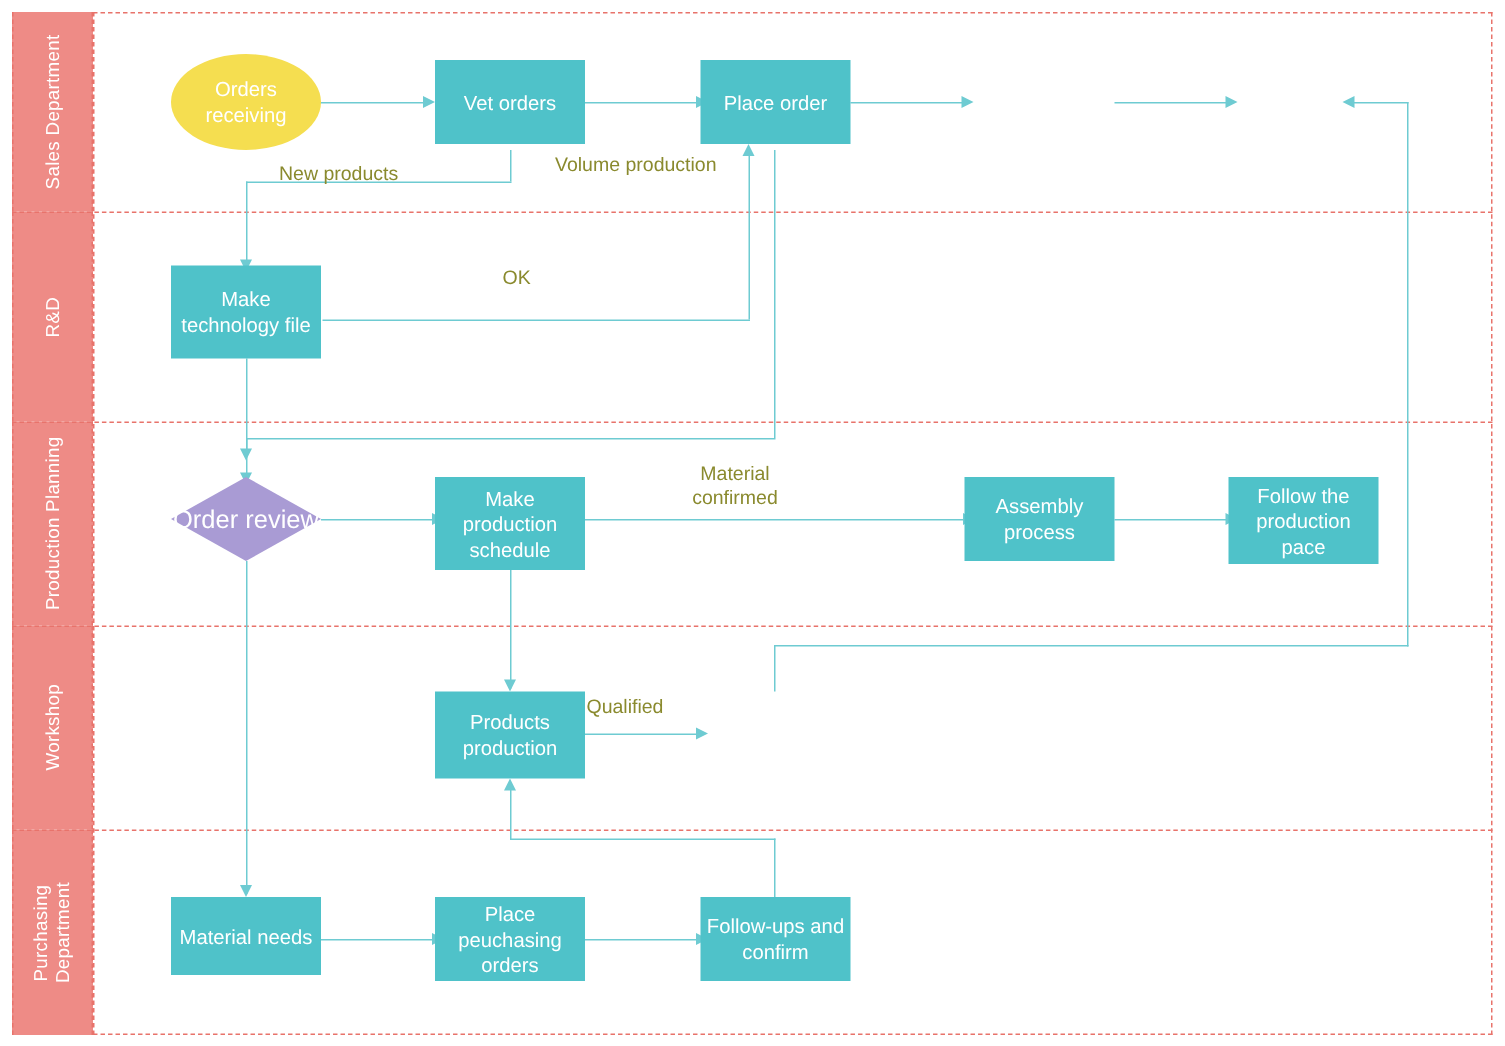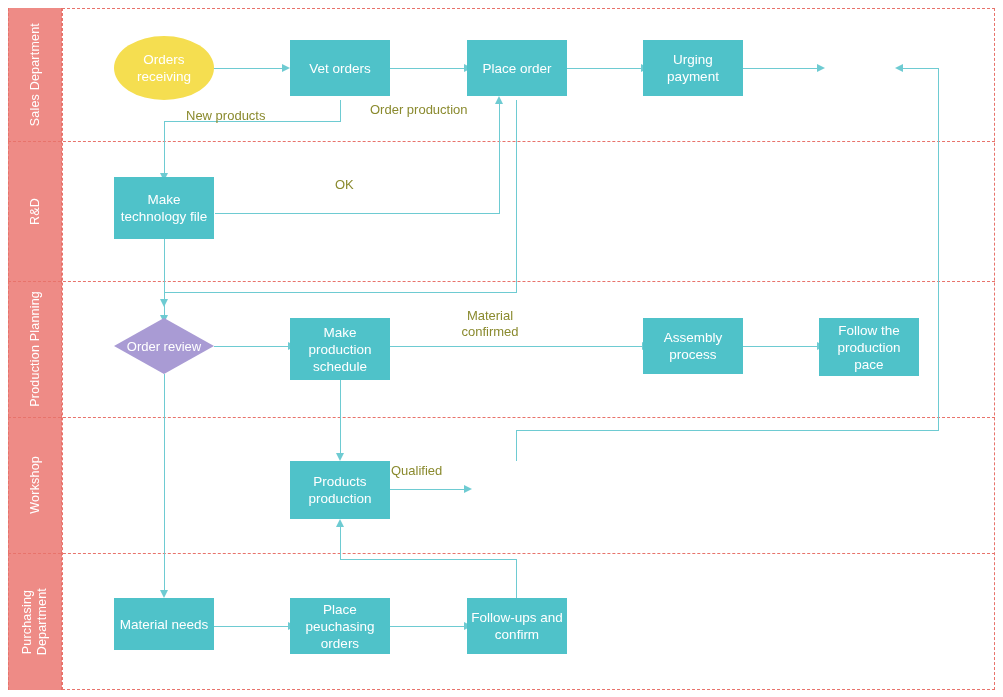--- a/index.html
+++ b/index.html
@@ -19,21 +19,21 @@
   .lane-div{position:absolute;left:8px;width:987px;height:0;
          border-top:1.5px dashed #e8736b;}
 
   .node{position:absolute;box-sizing:border-box;display:flex;align-items:center;justify-content:center;
         text-align:center;color:#ffffff;font-size:13.5px;line-height:17px;}
   .proc{background:#4fc2c9;}
   .start{background:#f5de50;border-radius:50%;}
   .decision{background:transparent;}
   .decision .dia{position:absolute;left:0;top:0;width:100%;height:100%;background:#a99bd4;
         clip-path:polygon(50% 0,100% 50%,50% 100%,0 50%);}
-  .decision .dtxt{position:relative;z-index:2;color:#ffffff;font-size:13px;}
+  .decision .dtxt{position:relative;z-index:2;color:#ffffff;font-size:17px;}
 
   .edge-h{position:absolute;height:0;border-top:1.4px solid #6ecbd2;}
   .edge-v{position:absolute;width:0;border-left:1.4px solid #6ecbd2;}
   .arrow{position:absolute;width:0;height:0;}
   .arrow.r{border-top:4.5px solid transparent;border-bottom:4.5px solid transparent;border-left:8px solid #6ecbd2;}
   .arrow.l{border-top:4.5px solid transparent;border-bottom:4.5px solid transparent;border-right:8px solid #6ecbd2;}
   .arrow.d{border-left:4.5px solid transparent;border-right:4.5px solid transparent;border-top:8px solid #6ecbd2;}
   .arrow.u{border-left:4.5px solid transparent;border-right:4.5px solid transparent;border-bottom:8px solid #6ecbd2;}
 
   .elabel{position:absolute;color:#8a8a2e;font-size:13px;line-height:16px;text-align:center;white-space:nowrap;}
@@ -137,21 +137,20 @@
   <div class="edge-h" style="left:340px;top:559px;width:177px;"></div>
   <div class="edge-v" style="left:340px;top:524px;height:36px;"></div>
   <div class="arrow u" style="left:335.5px;top:519px;"></div>
 
   <div class="node start" style="left:114px;top:36px;width:100px;height:64px;">Orders<br>receiving</div>
 
   <div class="node proc" style="left:290px;top:40px;width:100px;height:56px;">Vet orders</div>
 
   <div class="node proc" style="left:467px;top:40px;width:100px;height:56px;">Place order</div>
 
-  <div class="node proc" style="left:643px;top:40px;width:100px;height:56px;">Urging<br>payment</div>
 
 
   <div class="node proc" style="left:114px;top:177px;width:100px;height:62px;">Make<br>technology file</div>
 
   <div class="node decision" style="left:114px;top:318px;width:100px;height:56px;">
     <div class="dia"></div>
     <div class="dtxt">Order review</div>
   </div>
 
   <div class="node proc" style="left:290px;top:318px;width:100px;height:62px;">Make<br>production<br>schedule</div>
@@ -164,21 +163,21 @@
 
 
   <div class="node proc" style="left:114px;top:598px;width:100px;height:52px;">Material needs</div>
 
   <div class="node proc" style="left:290px;top:598px;width:100px;height:56px;">Place<br>peuchasing<br>orders</div>
 
   <div class="node proc" style="left:467px;top:598px;width:100px;height:56px;">Follow-ups and<br>confirm</div>
 
   <div class="elabel" style="left:186px;top:108px;">New products</div>
 
-  <div class="elabel" style="left:370px;top:102px;">Order  production</div>
+  <div class="elabel" style="left:370px;top:102px;">Volume  production</div>
 
   <div class="elabel" style="left:335px;top:177px;">OK</div>
 
   <div class="elabel wrap" style="left:440px;top:308px;width:100px;">Material<br>confirmed</div>
 
   <div class="elabel" style="left:391px;top:463px;">Qualified</div>
 
 </div>
 
 </body></html>

